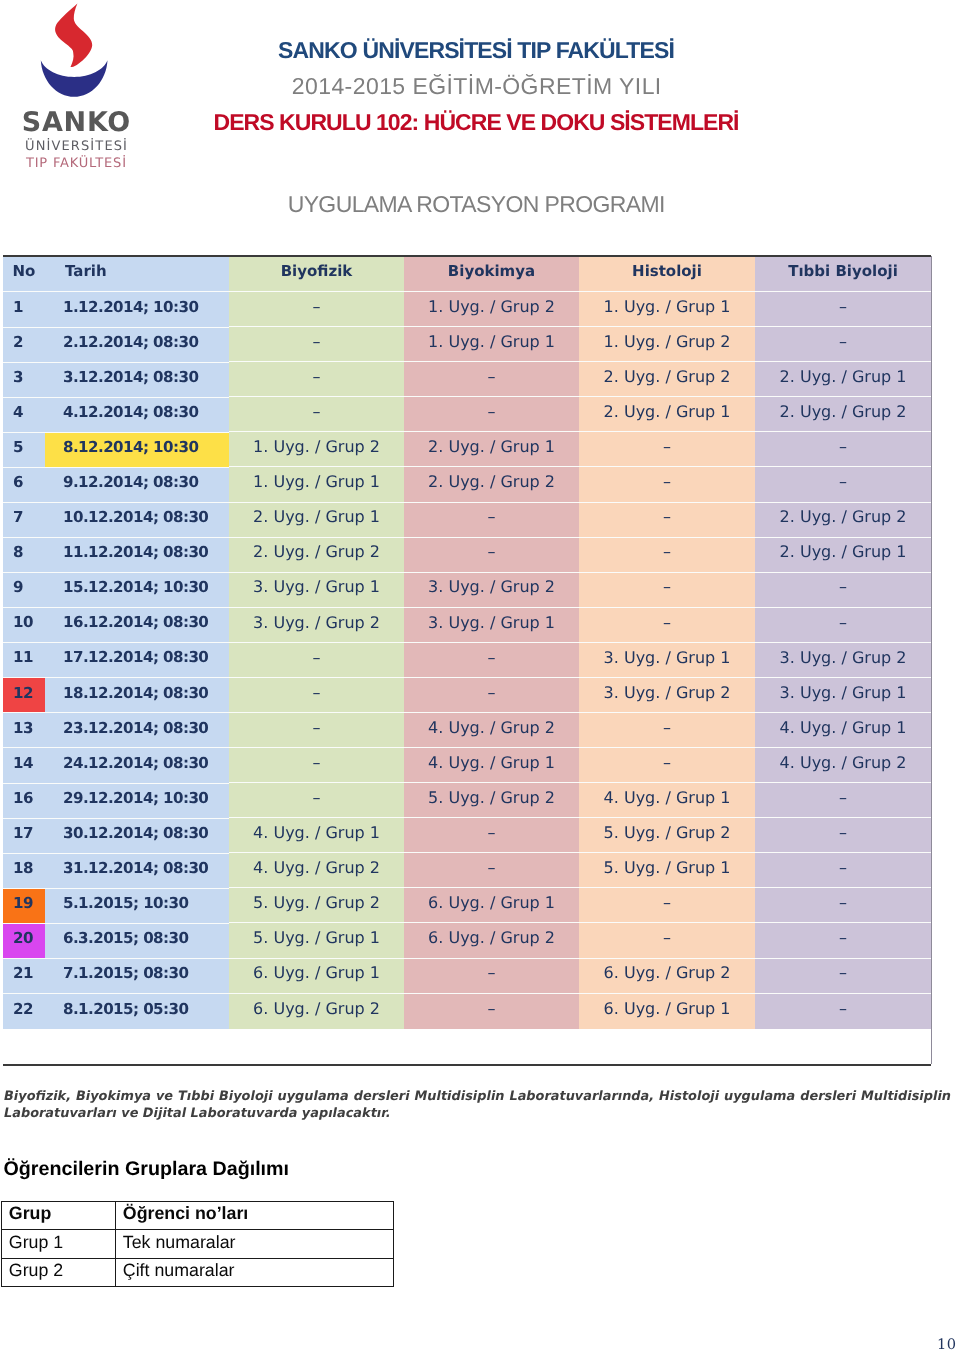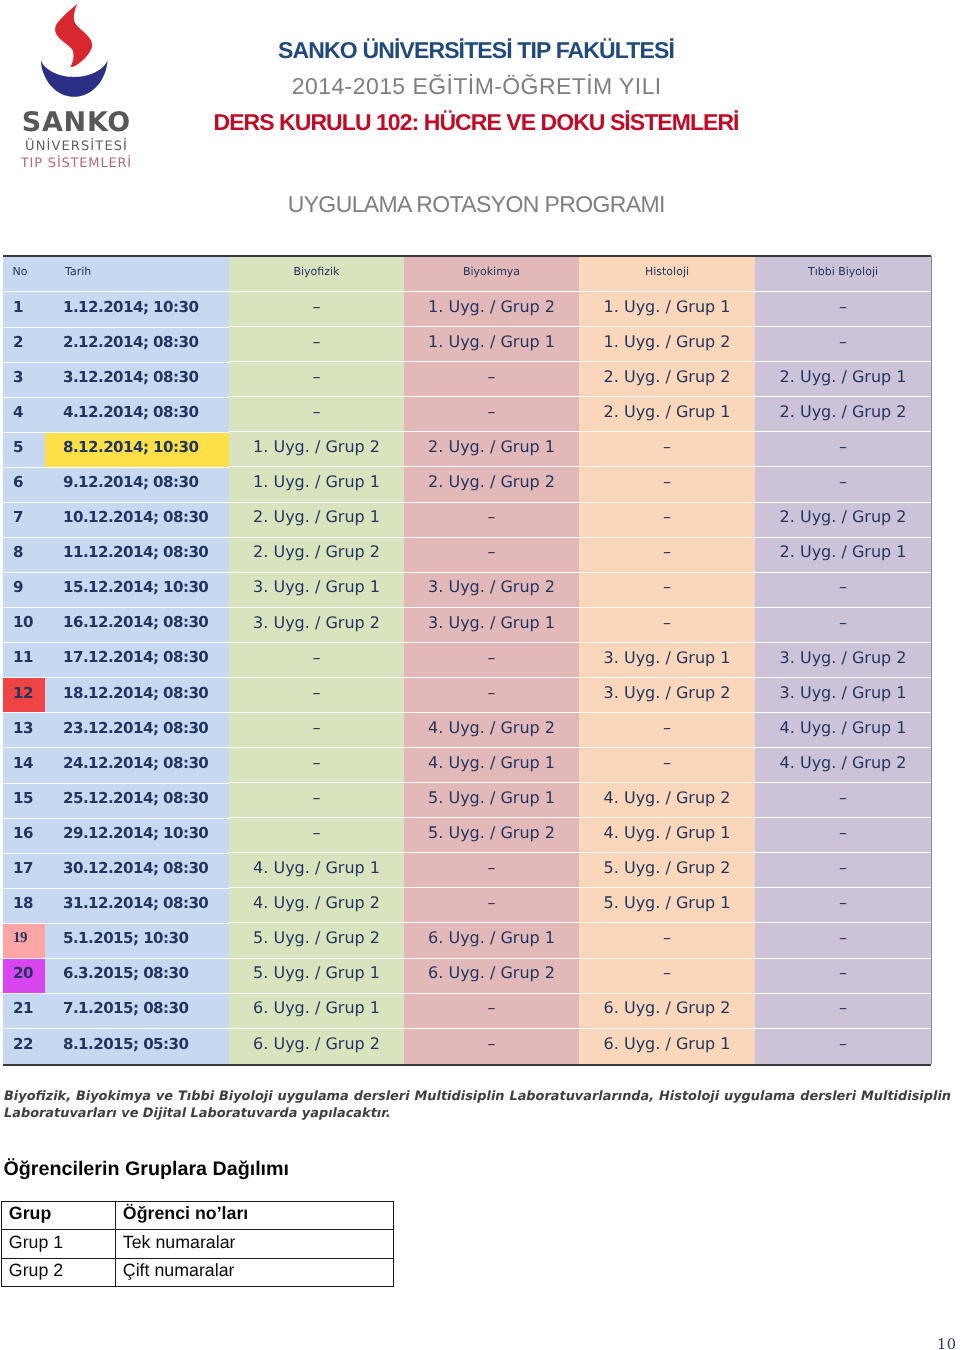--- a/index.html
+++ b/index.html
@@ -34,21 +34,21 @@
   #sched-right-rule{position:absolute;left:930.5px;top:256px;width:1px;height:808px;background:#8e8a99;z-index:5;}
   #sched col.c0{width:42px;}
   #sched col.c1{width:184px;}
   #sched col.c2{width:175px;}
   #sched col.c3{width:175px;}
   #sched col.c4{width:176px;}
   #sched col.c5{width:176px;}
   #sched th,#sched td{height:35.09px;padding:0 0 4.5px 0;margin:0;text-align:center;
       border-bottom:1px solid #fafcfa;color:#20355f;vertical-align:middle;line-height:1;
       box-sizing:border-box;}
-  #sched th{font-size:11px;font-weight:normal;}
+  #sched th{font-size:15px;font-weight:bold;}
   #sched td{font-size:16px;font-weight:normal;}
   #sched td.num,#sched td.date{font-weight:bold;font-size:15.1px;letter-spacing:-0.56px;position:relative;top:0.4px;}
   #sched td.num{text-align:left;padding-left:10px;}
   #sched td.date{text-align:left;padding-left:18px;white-space:nowrap;}
   #sched th.num{text-align:left;padding-left:9.5px;}
   #sched th.date{text-align:left;padding-left:20px;}
   #sched tbody tr:last-child td{border-bottom:none;}
 
   
   #note{position:absolute;left:4px;top:1088px;width:947px;font-size:12.9px;
@@ -86,21 +86,21 @@
            C58.2 63.2 54.0 66.2 50.5 66.1
            C52.8 61.0 54.3 56.6 53.2 51.6
            C53.6 46.6 44.2 42.8 38.6 36.4
            C34.2 31.4 34.0 26.6 37.6 21.6
            C41.4 16.3 49.4 9.6 57.4 2.4 Z"></path>
       <path id="bowl" fill="#2b2f86" d="M20.8 59.2 C21.9 79.7 36.5 95.8 54.1 95.8 C71.8 95.8 86.4 79.7 87.5 59.2
            C83.6 69.0 70.0 75.9 54.1 75.9 C38.3 75.9 24.7 69.0 20.8 59.2 Z"></path>
     </svg>
     <div class="lg-word" id="lg-sanko">SANKO</div>
     <div class="lg-word" id="lg-uni">ÜNİVERSİTESİ</div>
-    <div class="lg-word" id="lg-tip">TIP SİSTEMLERİ</div>
+    <div class="lg-word" id="lg-tip">TIP FAKÜLTESİ</div>
   </div>
 
   <div class="hdl" id="t1">SANKO ÜNİVERSİTESİ TIP FAKÜLTESİ</div>
   <div class="hdl" id="t2">2014-2015 EĞİTİM-ÖĞRETİM YILI</div>
   <div class="hdl" id="t3">DERS KURULU 102: HÜCRE VE DOKU SİSTEMLERİ</div>
   <div class="hdl" id="t4">UYGULAMA ROTASYON PROGRAMI</div>
 
   <div id="sched-top-rule"></div>
   <div id="sched-bot-rule"></div>
   <div id="sched-right-rule"></div>
@@ -230,28 +230,20 @@
         </tr>
         <tr>
           <td class="num" style="background: rgb(198, 217, 241);">14</td>
           <td class="date" style="background: rgb(198, 217, 241);">24.12.2014; 08:30</td>
           <td class="c2" style="background: rgb(217, 228, 191);">–</td>
           <td class="c3" style="background: rgb(226, 184, 184);">4. Uyg. / Grup 1</td>
           <td class="c4" style="background: rgb(250, 214, 186);">–</td>
           <td class="c5" style="background: rgb(204, 195, 217);">4. Uyg. / Grup 2</td>
         </tr>
         <tr>
-          <td class="num" style="background: rgb(198, 217, 241);">15</td>
-          <td class="date" style="background: rgb(198, 217, 241);">25.12.2014; 08:30</td>
-          <td class="c2" style="background: rgb(217, 228, 191);">–</td>
-          <td class="c3" style="background: rgb(226, 184, 184);">5. Uyg. / Grup 1</td>
-          <td class="c4" style="background: rgb(250, 214, 186);">4. Uyg. / Grup 2</td>
-          <td class="c5" style="background: rgb(204, 195, 217);">–</td>
-        </tr>
-        <tr>
           <td class="num" style="background: rgb(198, 217, 241);">16</td>
           <td class="date" style="background: rgb(198, 217, 241);">29.12.2014; 10:30</td>
           <td class="c2" style="background: rgb(217, 228, 191);">–</td>
           <td class="c3" style="background: rgb(226, 184, 184);">5. Uyg. / Grup 2</td>
           <td class="c4" style="background: rgb(250, 214, 186);">4. Uyg. / Grup 1</td>
           <td class="c5" style="background: rgb(204, 195, 217);">–</td>
         </tr>
         <tr>
           <td class="num" style="background: rgb(198, 217, 241); margin-left: 36px;">17</td>
           <td class="date" style="background: rgb(198, 217, 241);">30.12.2014; 08:30</td>
@@ -262,21 +254,21 @@
         </tr>
         <tr>
           <td class="num" style="background: rgb(198, 217, 241);">18</td>
           <td class="date" style="background: rgb(198, 217, 241);">31.12.2014; 08:30</td>
           <td class="c2" style="background: rgb(217, 228, 191);">4. Uyg. / Grup 2</td>
           <td class="c3" style="background: rgb(226, 184, 184);">–</td>
           <td class="c4" style="background: rgb(250, 214, 186);">5. Uyg. / Grup 1</td>
           <td class="c5" style="background: rgb(204, 195, 217);">–</td>
         </tr>
         <tr>
-          <td class="num" style="background: #fca5a5; font-family: Liberation Serif, serif;">19</td>
+          <td class="num" style="background: #f97316;">19</td>
           <td class="date" style="background: rgb(198, 217, 241);">5.1.2015; 10:30</td>
           <td class="c2" style="background: rgb(217, 228, 191);">5. Uyg. / Grup 2</td>
           <td class="c3" style="background: rgb(226, 184, 184);">6. Uyg. / Grup 1</td>
           <td class="c4" style="background: rgb(250, 214, 186);">–</td>
           <td class="c5" style="background: rgb(204, 195, 217);">–</td>
         </tr>
         <tr>
           <td class="num" style="background: #d946ef;">20</td>
           <td class="date" style="background: rgb(198, 217, 241);">6.3.2015; 08:30</td>
           <td class="c2" style="background: rgb(217, 228, 191);">5. Uyg. / Grup 1</td>

